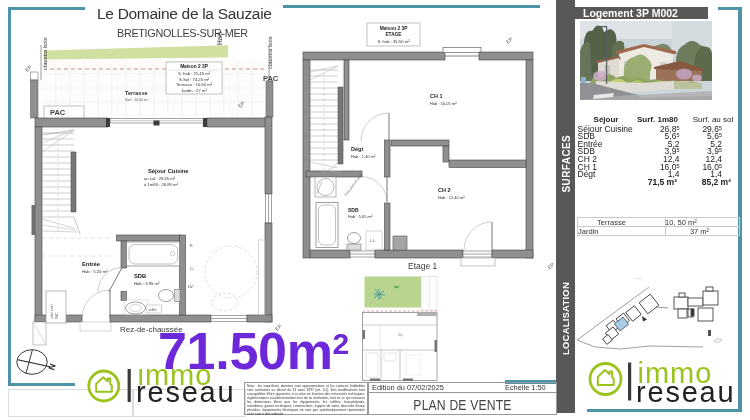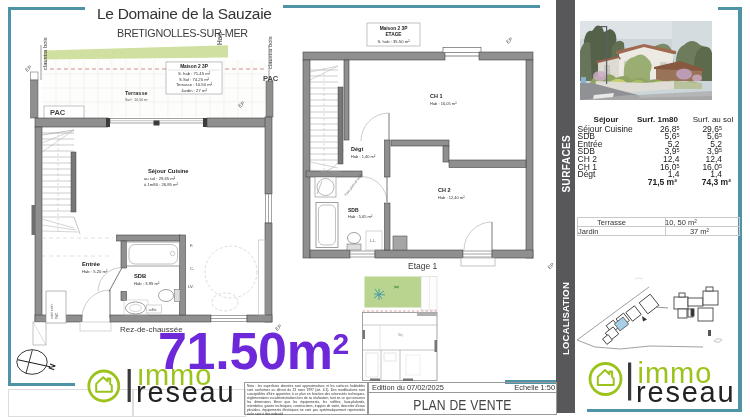--- a/index.html
+++ b/index.html
@@ -440,20 +440,21 @@
 <div class="abs" style="left:117px;top:26.5px;font-size:10.8px;color:#3d3d3d;letter-spacing:-.3px;white-space:nowrap">BRETIGNOLLES-SUR-MER</div>
 
 <div class="abs" style="left:158px;top:321px;font-size:52px;font-weight:bold;color:#6d28d9;letter-spacing:-.3px;white-space:nowrap">71.50m<span style="font-size:30px;vertical-align:15px">2</span></div>
 
 <div class="abs" style="left:556px;top:0;width:19px;height:413px;background:#58585a"></div>
 
 <div class="abs" style="left:537.5px;top:154.5px;width:56px;height:19px;line-height:19px;color:#fff;font-size:10px;font-weight:bold;letter-spacing:.4px;text-align:center;transform:rotate(-90deg)">SURFACES</div>
 
 <div class="abs" style="left:534px;top:314px;width:63px;height:19px;line-height:19px;color:#fff;font-size:9.5px;font-weight:bold;letter-spacing:.2px;text-align:center;transform:rotate(-90deg)">LOCALISATION</div>
 
+<div class="abs" style="left:572px;top:6.5px;width:136px;height:12.5px;background:#58585a;color:#fff;font-size:10.5px;font-weight:bold;text-align:left;padding-left:0;line-height:12.5px;text-indent:11px">Logement 3P M002</div>
 
 <svg class="abs" style="left:580px;top:21px" width="132" height="79" viewBox="0 0 132 79">
 
 <rect x="0" y="0" width="132" height="79" fill="#ccd5da"></rect>
 <rect x="0" y="0" width="132" height="18" fill="#dde3e6"></rect>
 <rect x="92" y="0" width="40" height="30" fill="#d4dcdf"></rect>
 
 <g>
 <path d="M2 60 L4 20 Q6 8 12 10 L16 5 Q22 3 24 11 L30 8 Q38 10 36 24 L40 45 L42 58 Z" fill="#55624a"></path>
 <path d="M0 60 L0 30 Q4 18 10 22 L12 60 Z" fill="#68755a"></path>
@@ -526,21 +527,21 @@
 <div class="tl" style="top:42px">CH 2</div>
       <div class="tv" style="left:42.5px;top:42px">12,4</div>
       <div class="tv" style="left:85px;top:42px">12,4</div>
 <div class="tl" style="top:49.6px">CH 1</div>
       <div class="tv" style="left:42.5px;top:49.6px">16,0<span class="sup">5</span></div>
       <div class="tv" style="left:85px;top:49.6px">16,0<span class="sup">5</span></div>
 <div class="tl" style="top:57.2px">Dégt</div>
       <div class="tv" style="left:42.5px;top:57.2px">1,4</div>
       <div class="tv" style="left:85px;top:57.2px">1,4</div>
 <div class="tv" style="left:40px;top:65.3px;font-weight:bold">71,5 m²</div>
-      <div class="tv" style="left:94px;top:65.3px;font-weight:bold">74,3 m²</div>
+      <div class="tv" style="left:94px;top:65.3px;font-weight:bold">85,2 m²</div>
 </div>
 
 <div class="abs" style="left:577px;top:216.5px;width:161px;height:17.5px;border:.7px solid #c9c9c9;font-size:7.5px;color:#333">
   <div class="abs" style="left:86.5px;top:0;width:.8px;height:17.5px;background:#c9c9c9"></div>
   <div class="abs" style="left:0;top:8.6px;width:161px;height:.8px;background:#c9c9c9"></div>
   <div class="abs" style="left:0;top:0.8px;width:67px;text-align:center">Terrasse</div>
   <div class="abs" style="left:87px;top:0.8px;width:69px;text-align:left">10, 50 m²</div>
   <div class="abs" style="left:0;top:9.6px;width:67px;text-align:left">Jardin</div>
   <div class="abs" style="left:87px;top:9.6px;width:69px;text-align:center">37 m²</div>
 </div>
@@ -583,21 +584,21 @@
 <div class="abs" style="left:8px;top:389px;width:124px;height:26px;border:.8px solid #ddd"></div>
 
 <div class="abs" style="left:132px;top:389px;width:112px;height:26px;border:.8px solid #ddd"></div>
 
 <div class="abs" style="left:244px;top:382px;width:124px;height:33px;border:.8px solid #999;padding:1px 2px;box-sizing:border-box;font-size:3.3px;line-height:1.22;color:#333;text-align:justify">Nota : les superficies données sont approximatives et les surfaces habitables sont conformes au décret du 23 mars 1997 (art. 4.1). Des modifications sont susceptibles d'être apportées à ce plan en fonction des nécessités techniques, réglementaires ou administratives lors de sa réalisation, tant en ce qui concerne les dimensions libres que les équipements, les soffites, faux-plafonds, retombées, gaines techniques, constructions, trappes de visite, descente d'eaux pluviales, équipements électriques ne sont pas systématiquement représentés ou le sont à titre indicatif.</div>
 
 <div class="abs" style="left:368px;top:382px;width:189px;height:33px;border:.8px solid #999;box-sizing:border-box"></div>
 
 <div class="abs" style="left:372px;top:383.2px;font-size:7.4px;color:#333">Edition du 07/02/2025</div>
 
-<div class="abs" style="left:505px;top:383.2px;width:50px;text-align:right;font-size:7.4px;color:#333;white-space:nowrap">Echelle 1:50</div>
+<div class="abs" style="left:505px;top:383.2px;width:50px;font-size:7.4px;color:#333;white-space:nowrap">Echelle 1:50</div>
 
 <div class="abs" style="left:368px;top:391.5px;width:189px;height:.8px;background:#999"></div>
 
 <div class="abs" style="left:368px;top:397.3px;width:189px;text-align:center;font-size:14.5px;color:#444;letter-spacing:.2px;transform:scaleX(.84)">PLAN DE VENTE</div>
 
 <div class="abs" style="left:85px;top:366px">
 
 <svg width="152" height="44" viewBox="0 0 152 44">
 <circle cx="18.8" cy="20" r="15" fill="#fff" stroke="#9bc31c" stroke-width="2.8"></circle>
 <path d="M11.2 25.8 L11.2 17.9 L18.2 11.2 L22.6 15.4 L22.6 12.6 L25.2 12.6 L25.2 17.9 L26.8 19.5 L26.8 25.8 Z" fill="#fff" stroke="#9bc31c" stroke-width="2" stroke-linejoin="round"></path>

